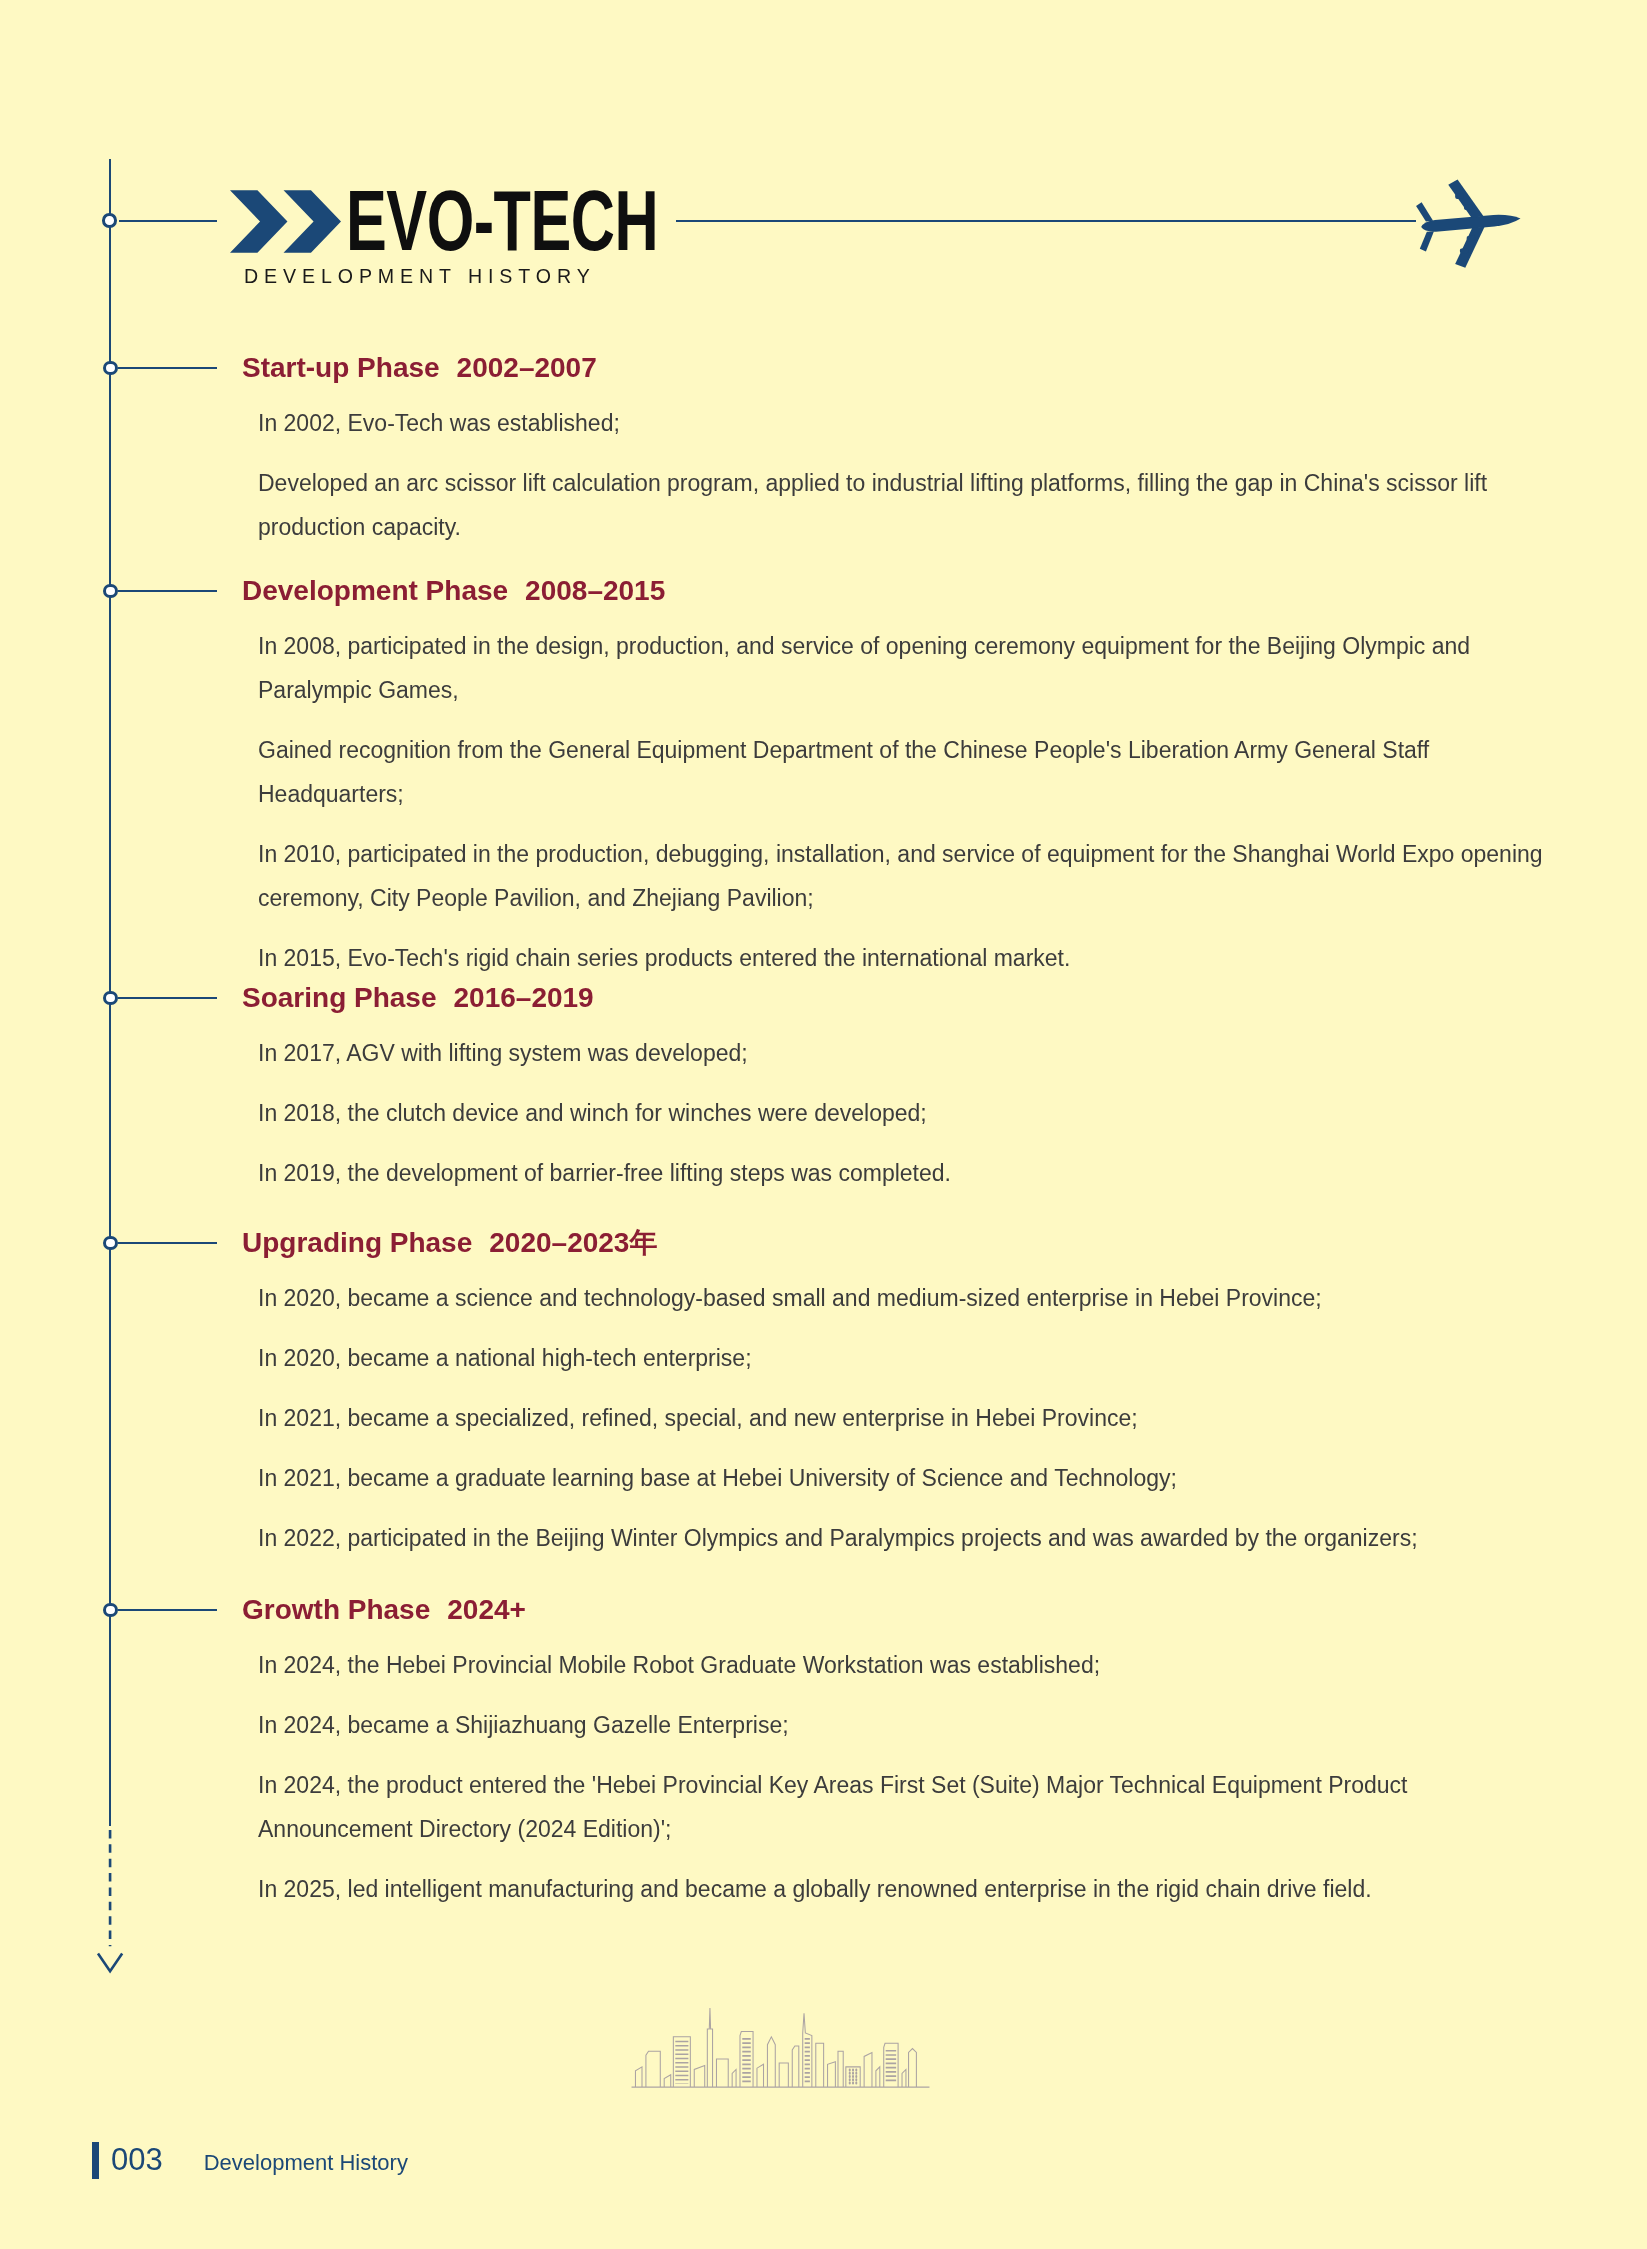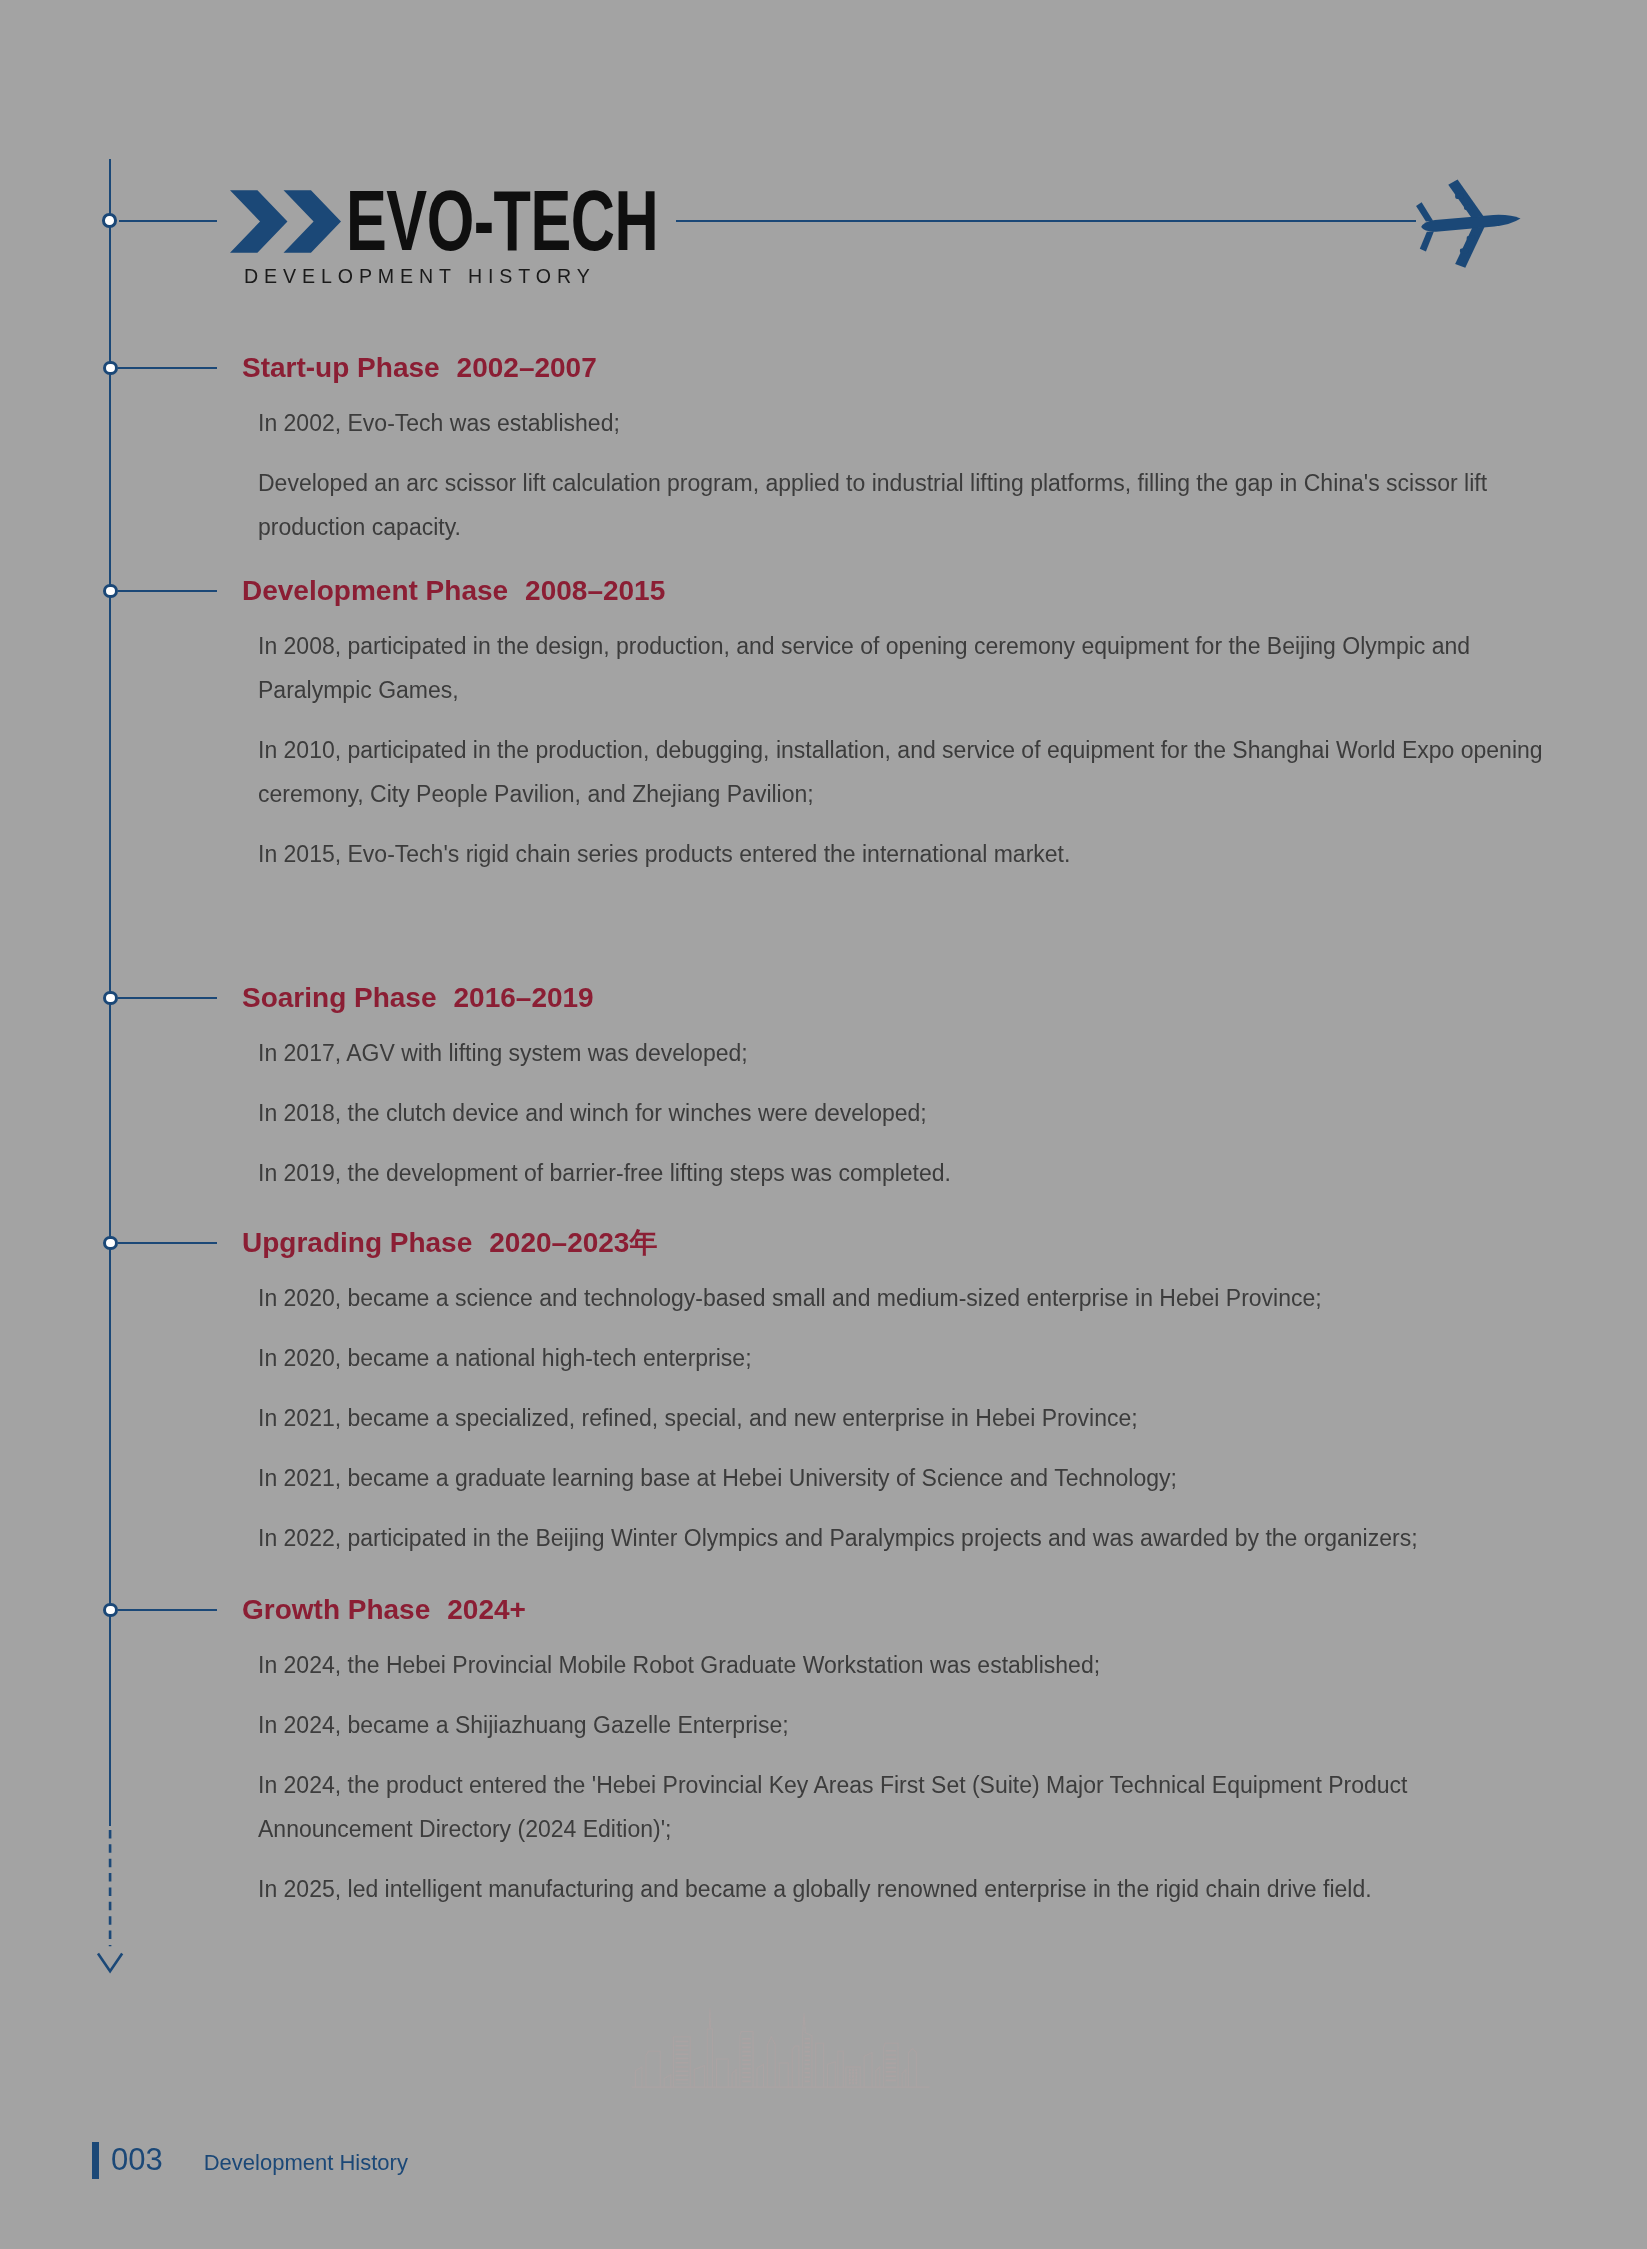--- a/index.html
+++ b/index.html
@@ -1,19 +1,19 @@
 <!DOCTYPE html>
 <html style="font-size:10.5px"><head>
 <meta charset="utf-8">
 <style>
   html,body{margin:0;padding:0;background:#ffffff;}
   .page{
     position:relative;
     width:1647px;height:2250px;
-    background:#a3a3a3;
+    background:#fef9c3;
     overflow:hidden;
     font-family:"Liberation Sans", sans-serif;
   }
   
   .spine-solid{
     position:absolute;left:109px;top:159px;
     width:2px;height:1667px;
     background:#1b4877;
   }
   .spine-dashed-svg{position:absolute;left:96px;top:1830px;}
@@ -118,20 +118,21 @@
           <p>In 2002, Evo-Tech was established;</p>
           <p>Developed an arc scissor lift calculation program, applied to industrial lifting platforms, filling the gap in China's scissor lift production capacity.</p>
         </div>
     </section>
       <section class="phase" style="top: 573px;">
       <span class="node"></span>
       <span class="connector"></span>
       <h2 class="phase-heading"><span class="phase-title">Development Phase</span><span class="phase-years">2008–2015</span></h2>
       <div class="phase-body">
           <p>In 2008, participated in the design, production, and service of opening ceremony equipment for the Beijing Olympic and Paralympic Games,</p>
+          <p>Gained recognition from the General Equipment Department of the Chinese People's Liberation Army General Staff Headquarters;</p>
           <p>In 2010, participated in the production, debugging, installation, and service of equipment for the Shanghai World Expo opening ceremony, City People Pavilion, and Zhejiang Pavilion;</p>
           <p>In 2015, Evo-Tech's rigid chain series products entered the international market.</p>
         </div>
     </section>
       <section class="phase" style="top: 980px;">
       <span class="node"></span>
       <span class="connector"></span>
       <h2 class="phase-heading"><span class="phase-title">Soaring Phase</span><span class="phase-years">2016–2019</span></h2>
       <div class="phase-body">
           <p>In 2017, AGV with lifting system was developed;</p>

